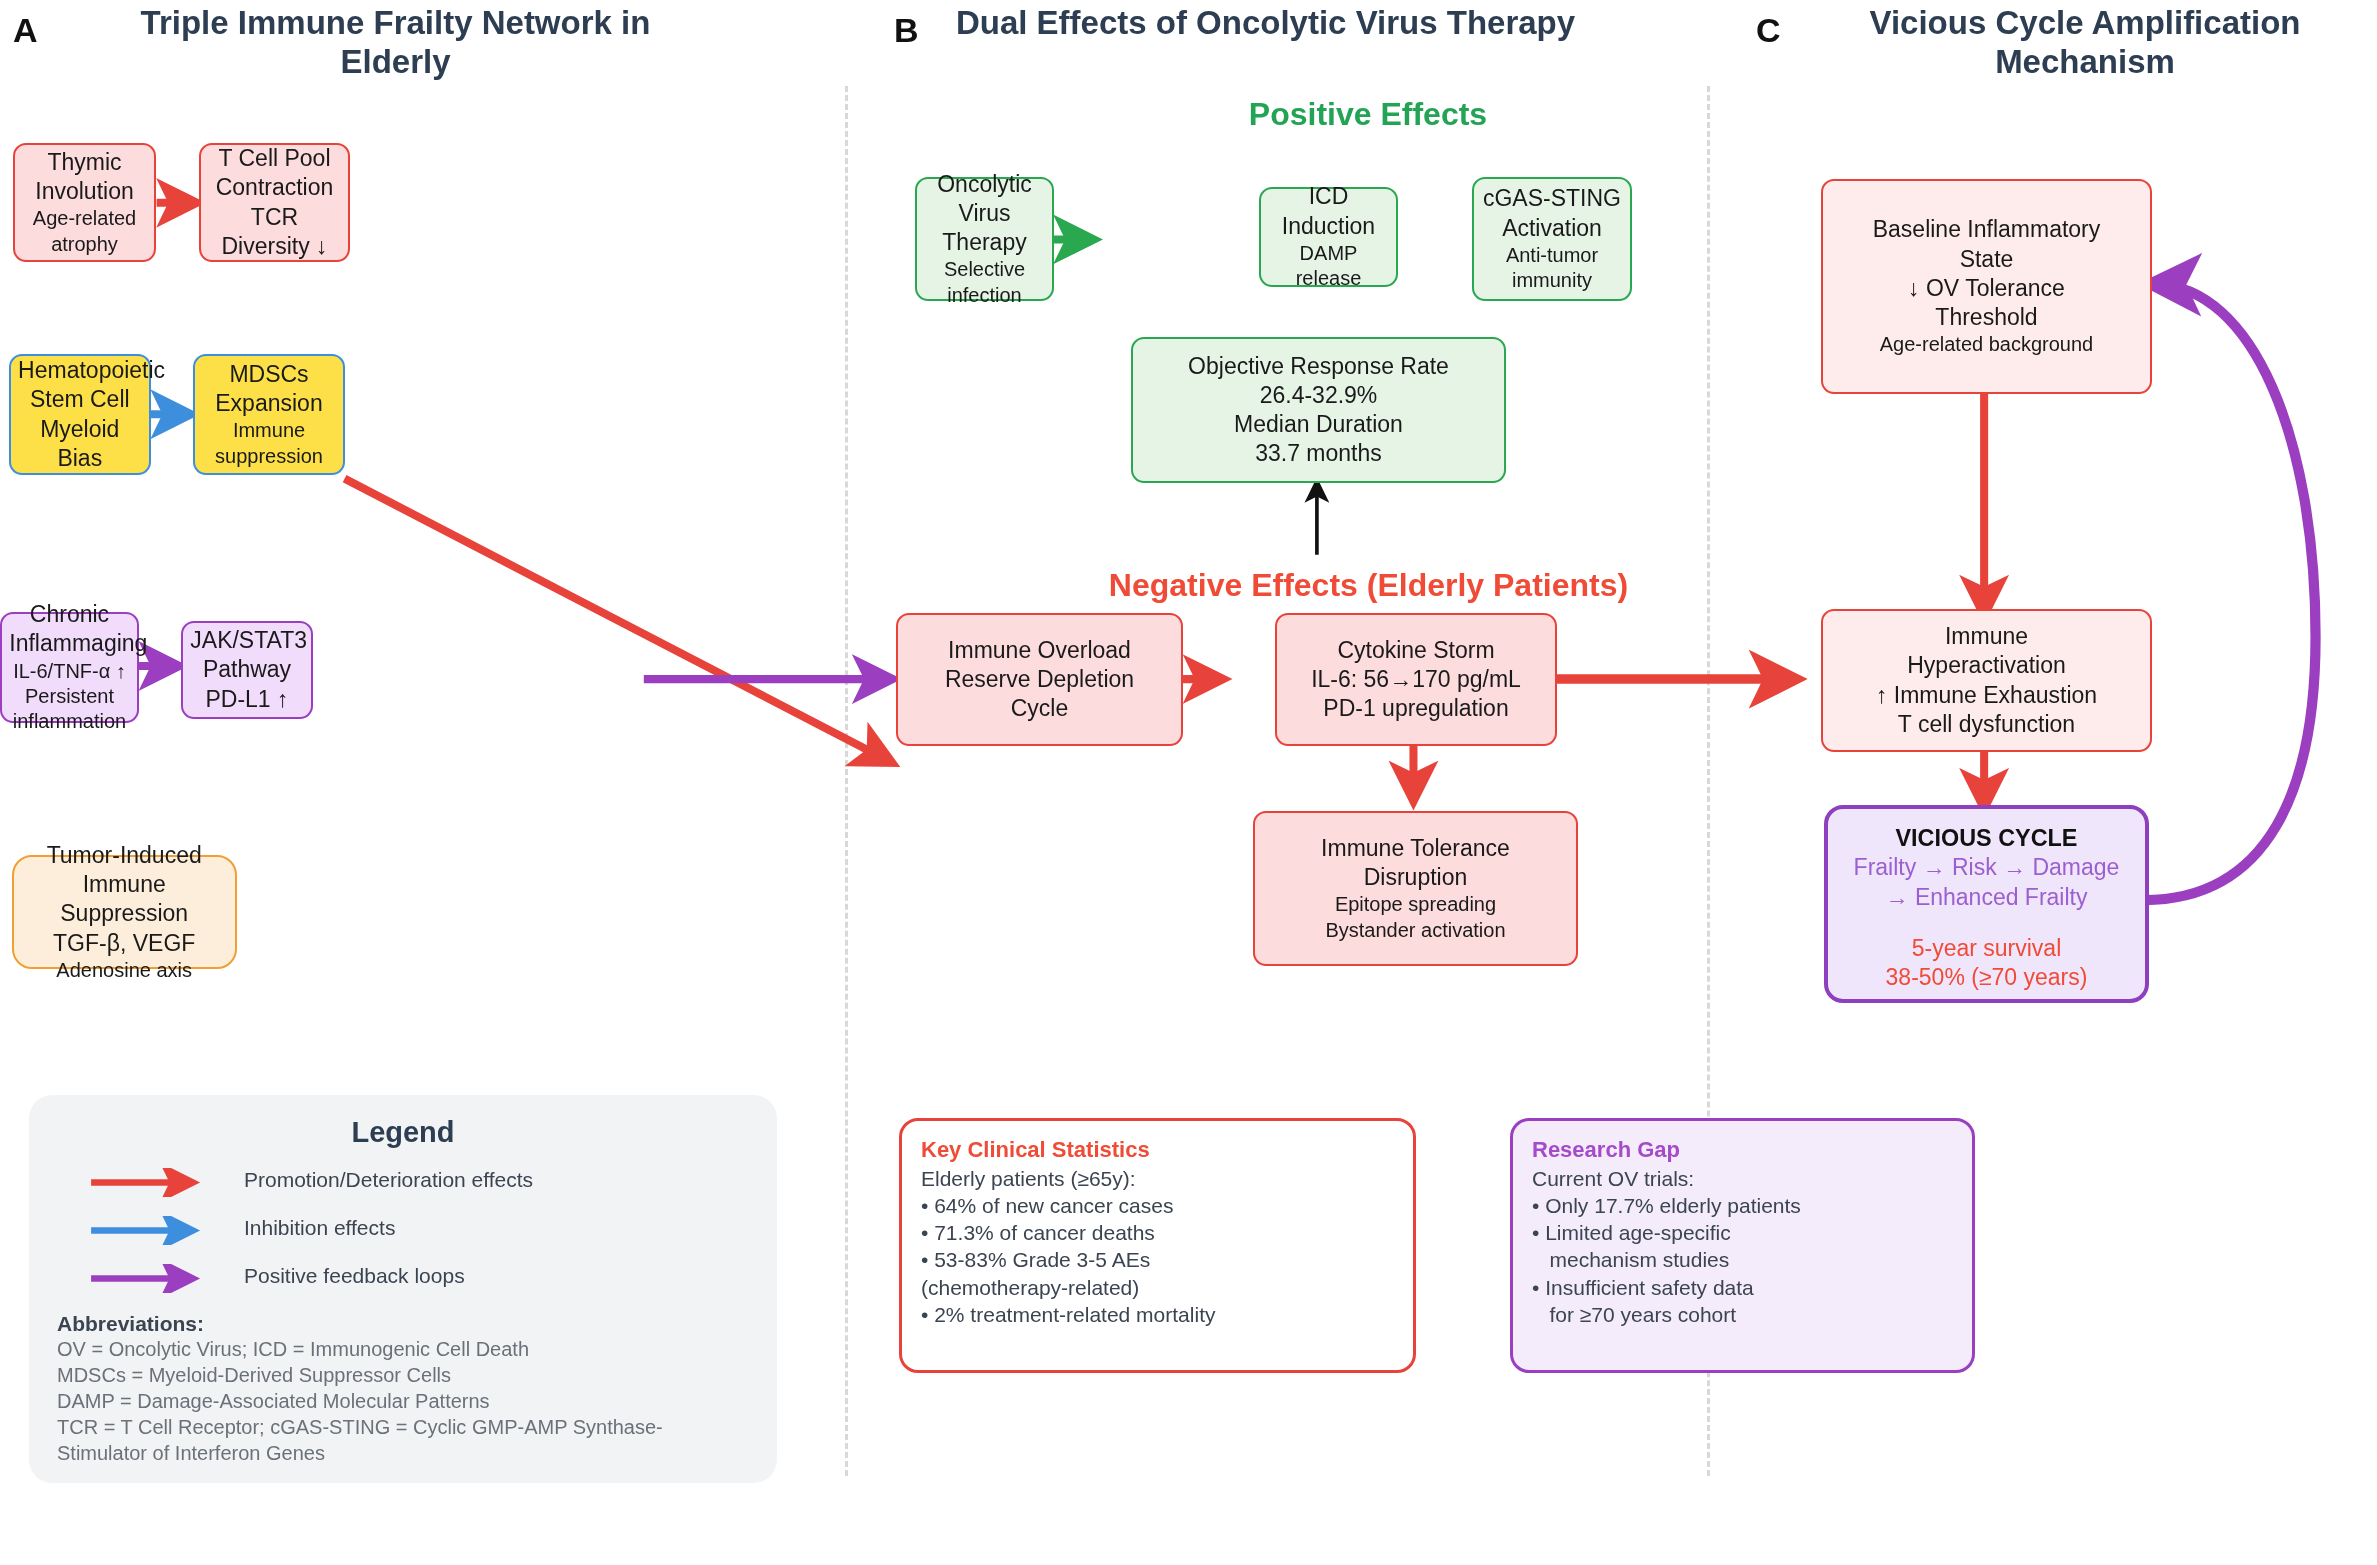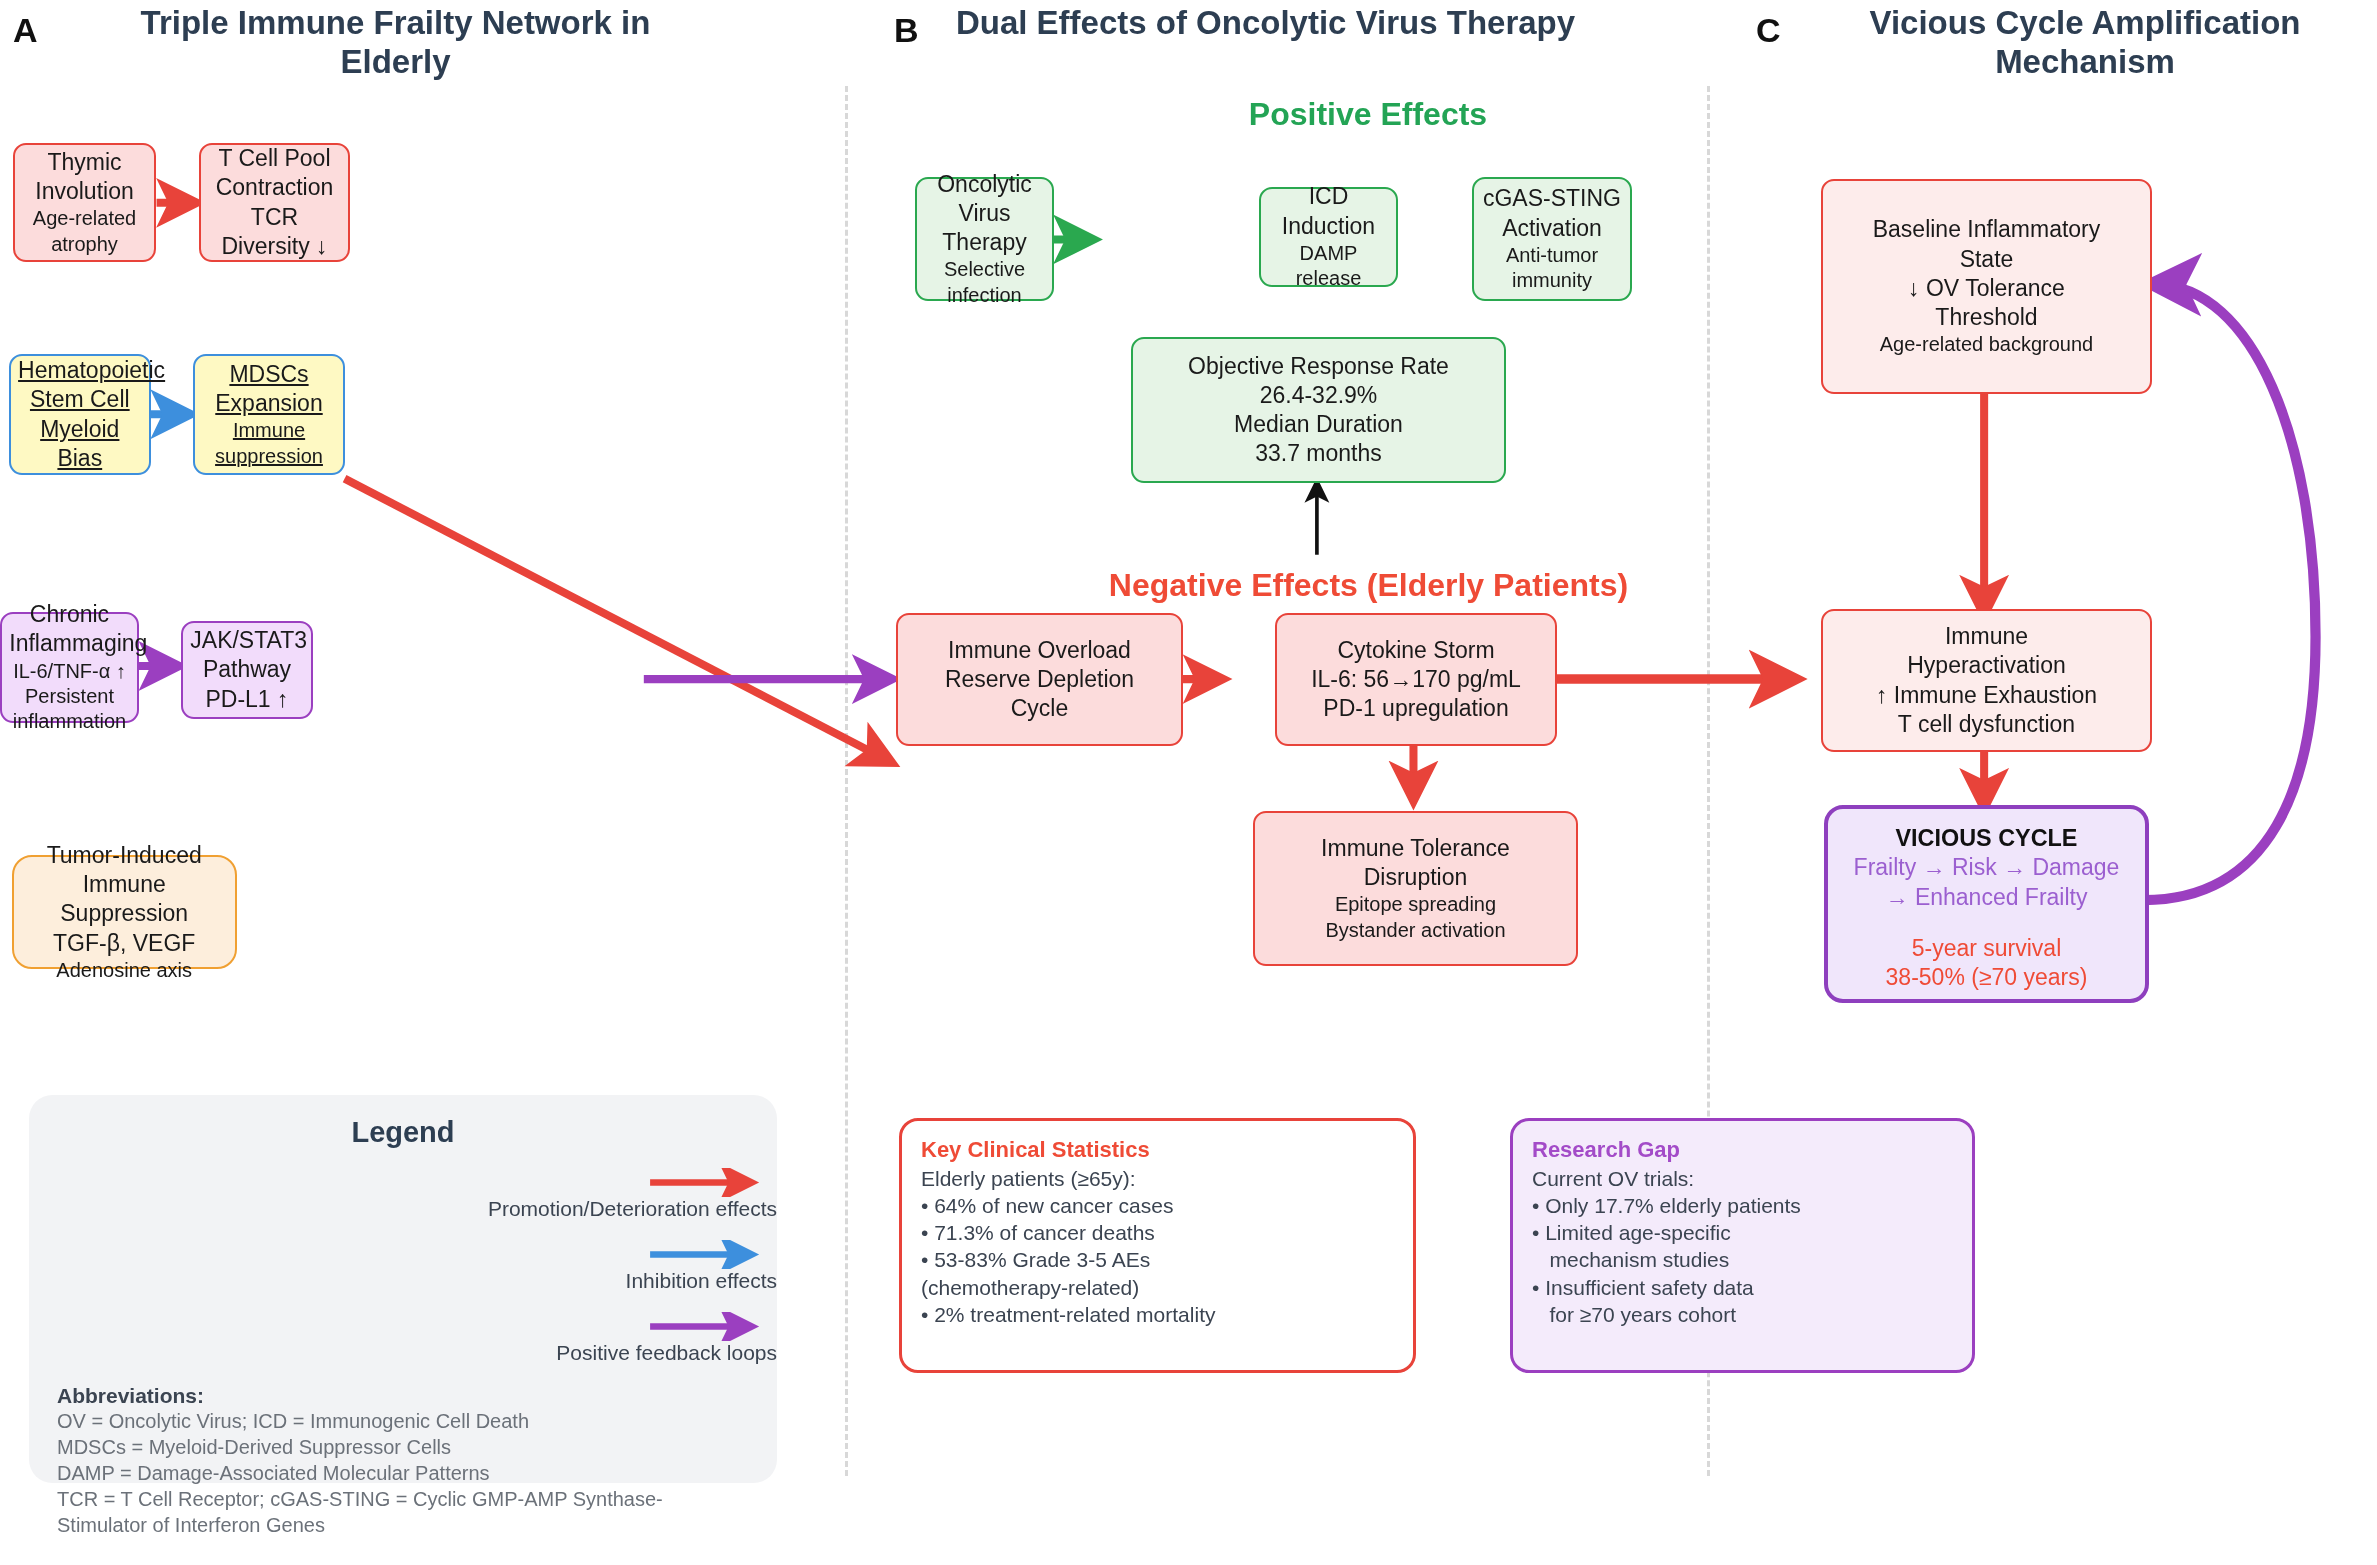--- a/index.html
+++ b/index.html
@@ -40,21 +40,21 @@
     border-radius:13px; text-align:center;
     padding:4.4px 7.3px;
     font-family:"Liberation Sans", sans-serif;
   }
   .node .l { display:block; width:100%; line-height:1.27; }
   .node .big  { font-size:23px; }
   .node .small{ font-size:20px; }
 
   .n-red    { background:#fcdcdc; border:2.2px solid #e8433a; }
   .n-redlt  { background:#fdeceb; border:2.2px solid #e8433a; }
-  .n-blue   { background:#fef9c3; border:2.2px solid #3d8fdd;text-decoration:underline; }
+  .n-blue   { background:#fde047; border:2.2px solid #3d8fdd; }
   .n-purple { background:#f2dcfb; border:2.2px solid #9b3fc0; }
   .n-orange { background:#fdeedc; border:2.2px solid #f0a032; }
   .n-green  { background:#e6f4e6; border:2.2px solid #2aa84f; }
   .n-cycle  { background:#f0e6fb; border:4.4px solid #8e3fbe; border-radius:19px; }
 
   
   .callout {
     position:absolute; border-radius:19px; padding:16px 19px;
     font-family:"Liberation Sans", sans-serif;
   }
@@ -67,21 +67,21 @@
 
   
   #legend {
     position:absolute; border-radius:23.4px; background:#f2f3f5;
     padding:0;
   }
   #legend .lg-title {
     text-align:center; font-weight:bold; font-size:29px; color:#2d3e52;
     margin-top:20.5px;
   }
-  .lg-row { display:flex; align-items:flex-end; margin-left:57px; margin-top:19px;flex-direction:column; }
+  .lg-row { display:flex; align-items:flex-start; margin-left:57px; margin-top:19px; }
   .lg-row .lbl { font-size:21px; color:#3b4451; margin-left:26px; }
   .lg-abbr { margin:19px 0 0 28px; }
   .lg-abbr .h { font-weight:bold; font-size:21px; color:#3b4451; }
   .lg-abbr .t { font-size:20px; line-height:1.30; color:#6b7179; }
 
   svg.overlay { position:absolute; left:0; top:0; width:2377px; height:1566px; pointer-events:none; }
 </style>
 </head>
 <body>
 

